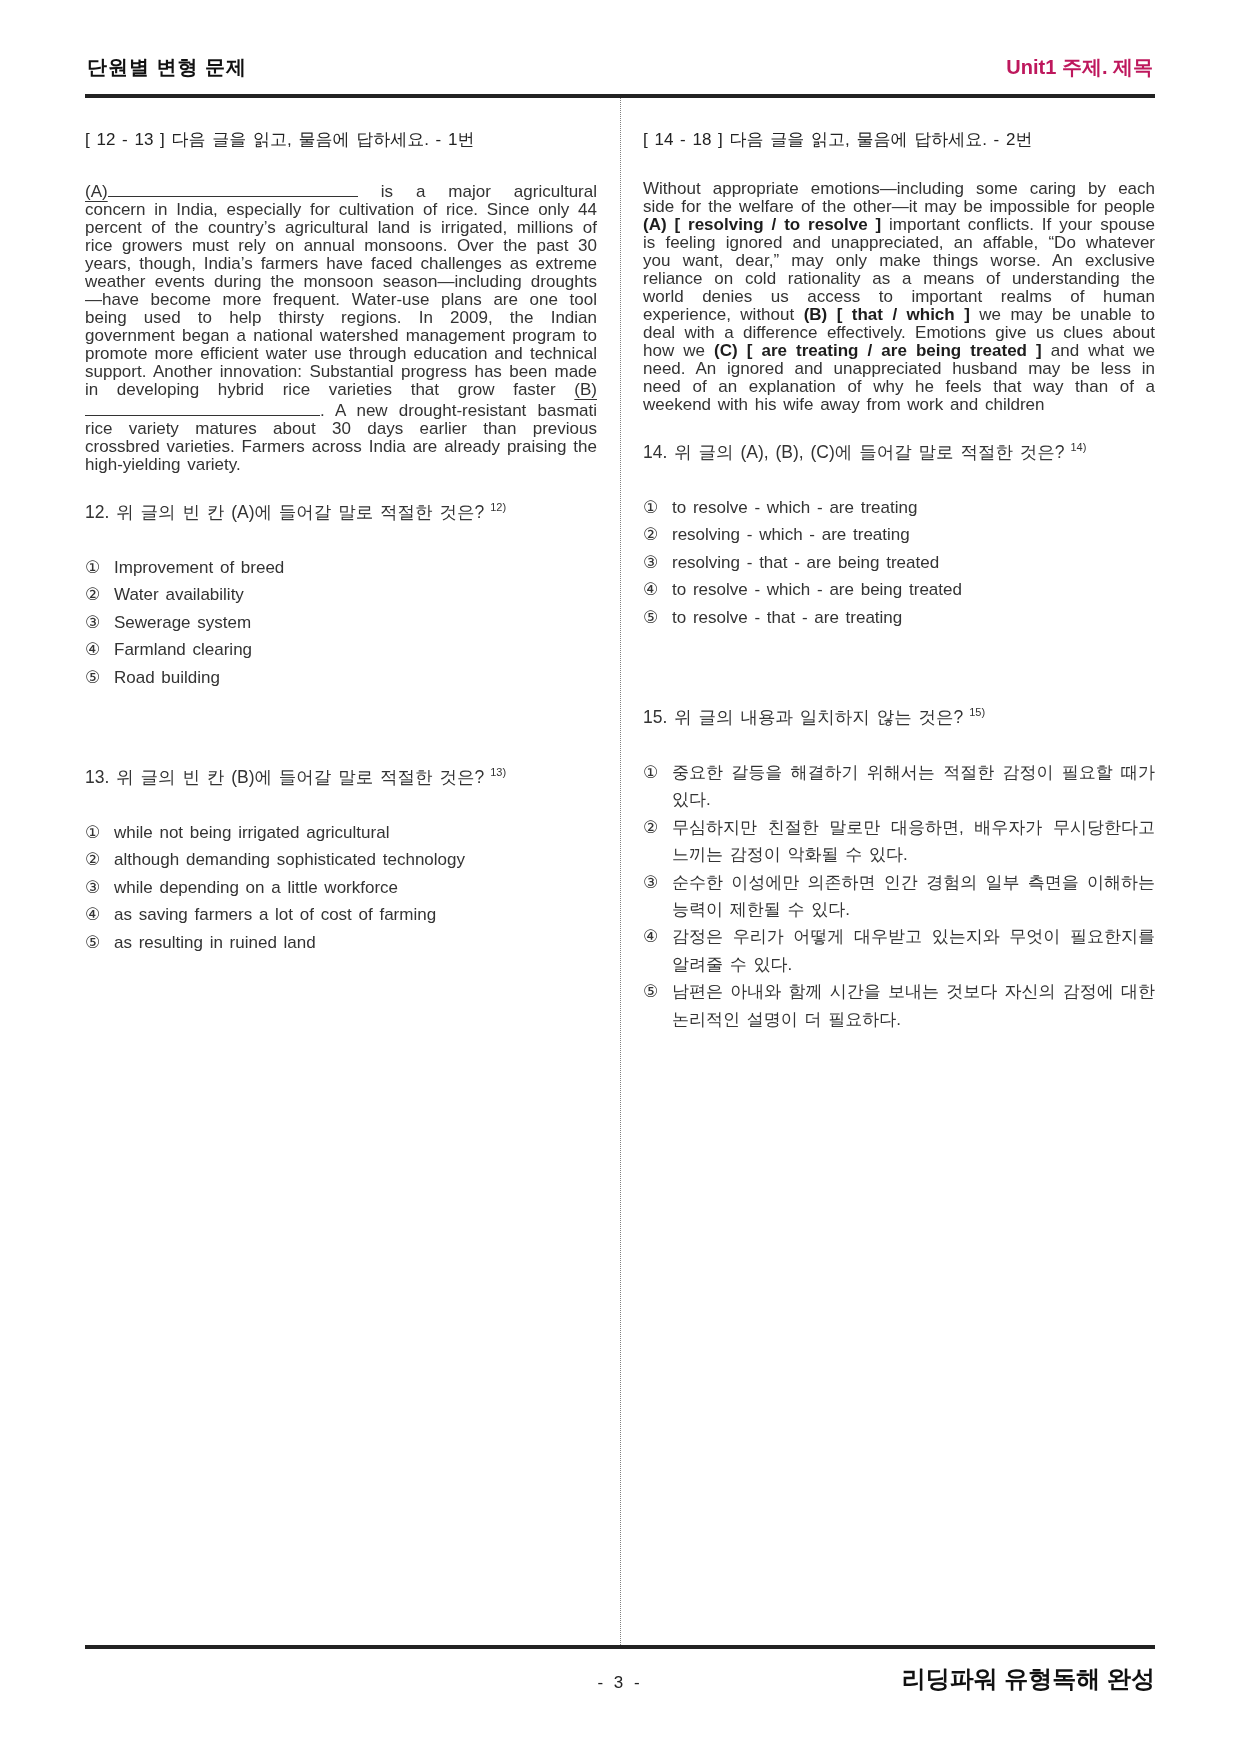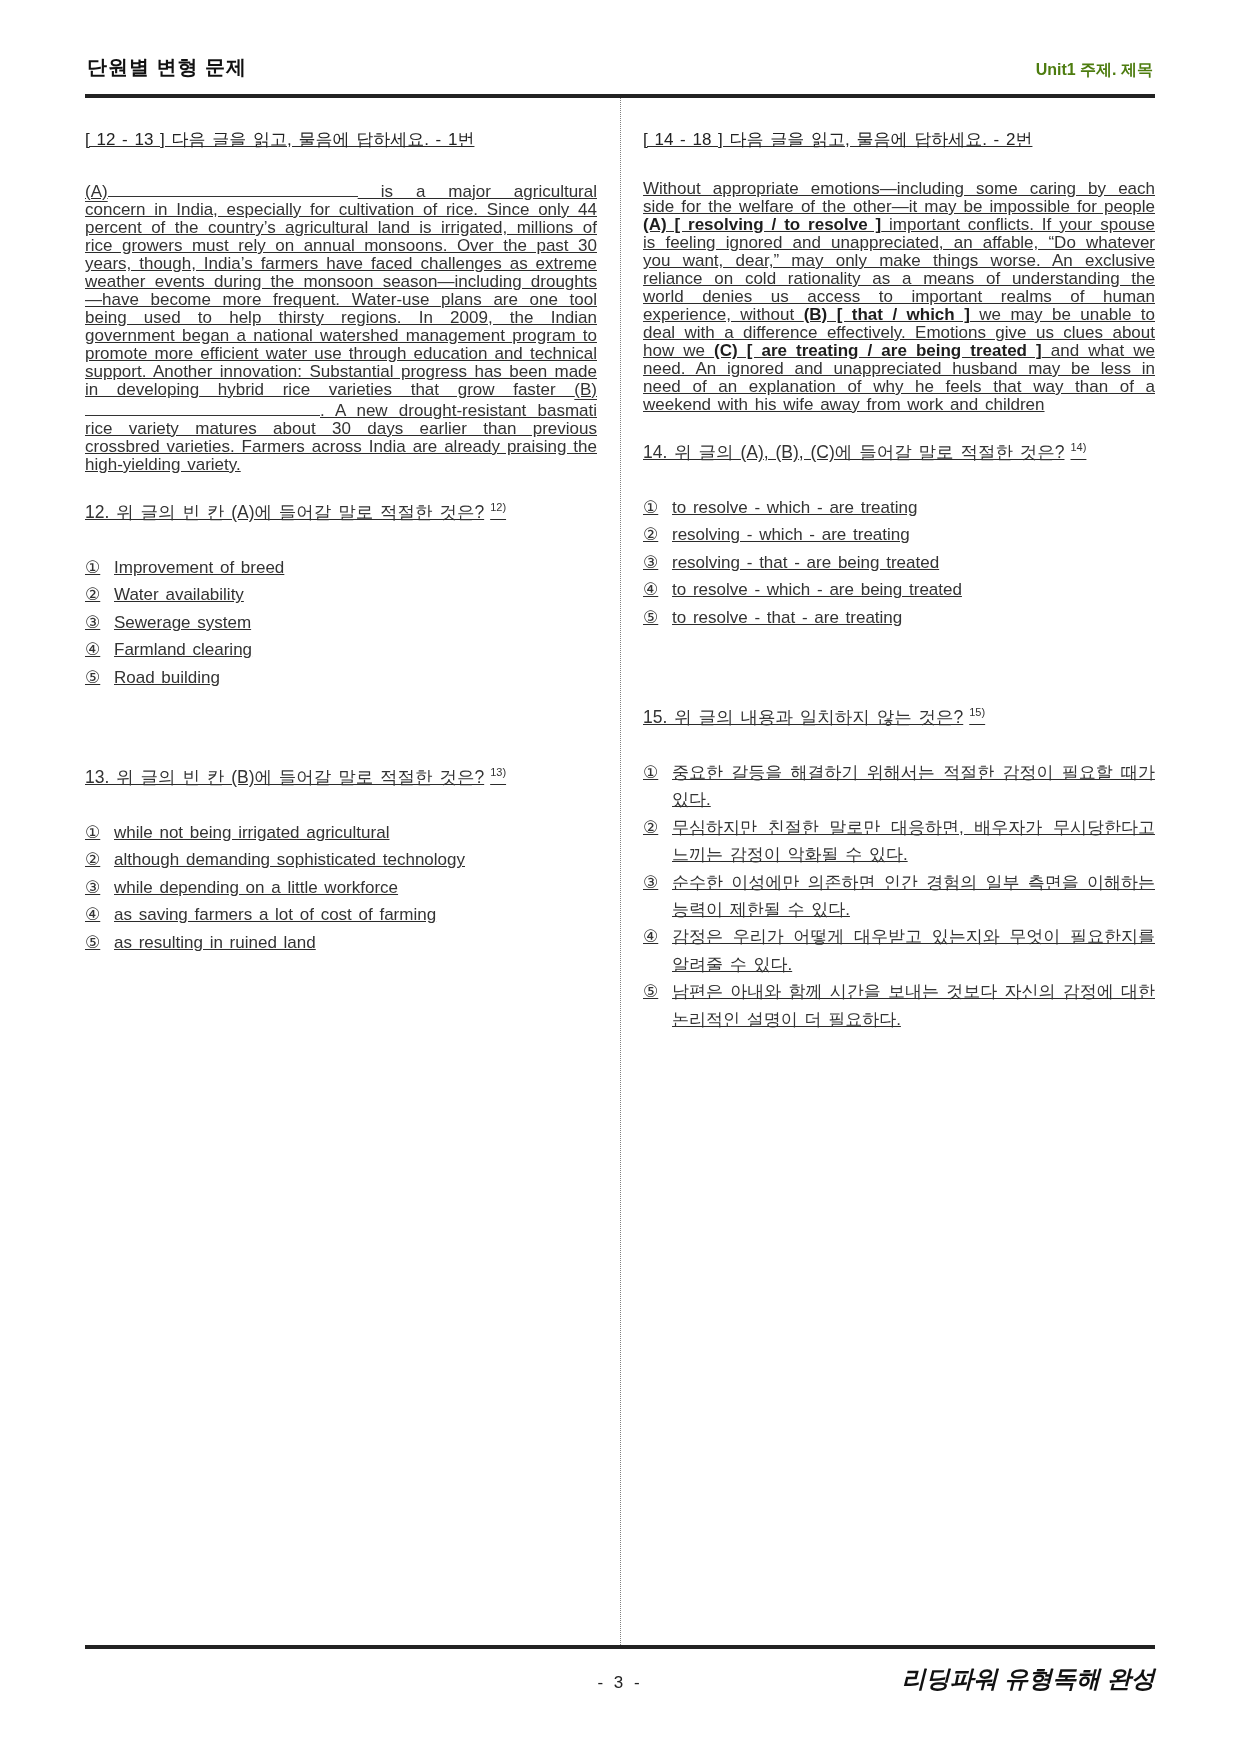--- a/index.html
+++ b/index.html
@@ -17,24 +17,24 @@
     flex-direction: column;
   }
   
   .header-row {
     display: flex;
     justify-content: space-between;
     align-items: flex-end;
     padding: 0 2px 13px 2px;
   }
   .doc-title { font-size: 20px; font-weight: bold; color: #111; letter-spacing: 1px; }
-  .unit-title { font-size: 16px; font-weight: bold; color: #4d7c0f; }
+  .unit-title { font-size: 20px; font-weight: bold; color: #be185d; }
   .header-rule { border-top: 4px solid #222; }
   
-  .content { display: flex; flex: 1; align-items: stretch; text-decoration: underline; }
+  .content { display: flex; flex: 1; align-items: stretch; }
   .col { width: 50%; padding-top: 30px; }
   .col-left  { padding-right: 23px; }
   .col-right { padding-left: 22px; border-left: 1px dotted #808080; }
   .section-label { font-size: 17px; color: #222; word-spacing: 2px; }
   .passage {
     margin-top: 29px;
     font-size: 17px;
     line-height: 18px;
     text-align: justify;
     color: #333;
@@ -76,21 +76,20 @@
     letter-spacing: 3px;
     color: #222;
   }
   .book-title {
     position: absolute;
     right: 0;
     top: 14px;
     font-size: 24px;
     font-weight: bold;
     color: #111;
-    font-style: italic;
   }
 </style>
 </head>
 <body>
 
 <div class="page">
 
   <div class="header">
     <div class="header-row">
       <span class="doc-title">단원별 변형 문제</span>

